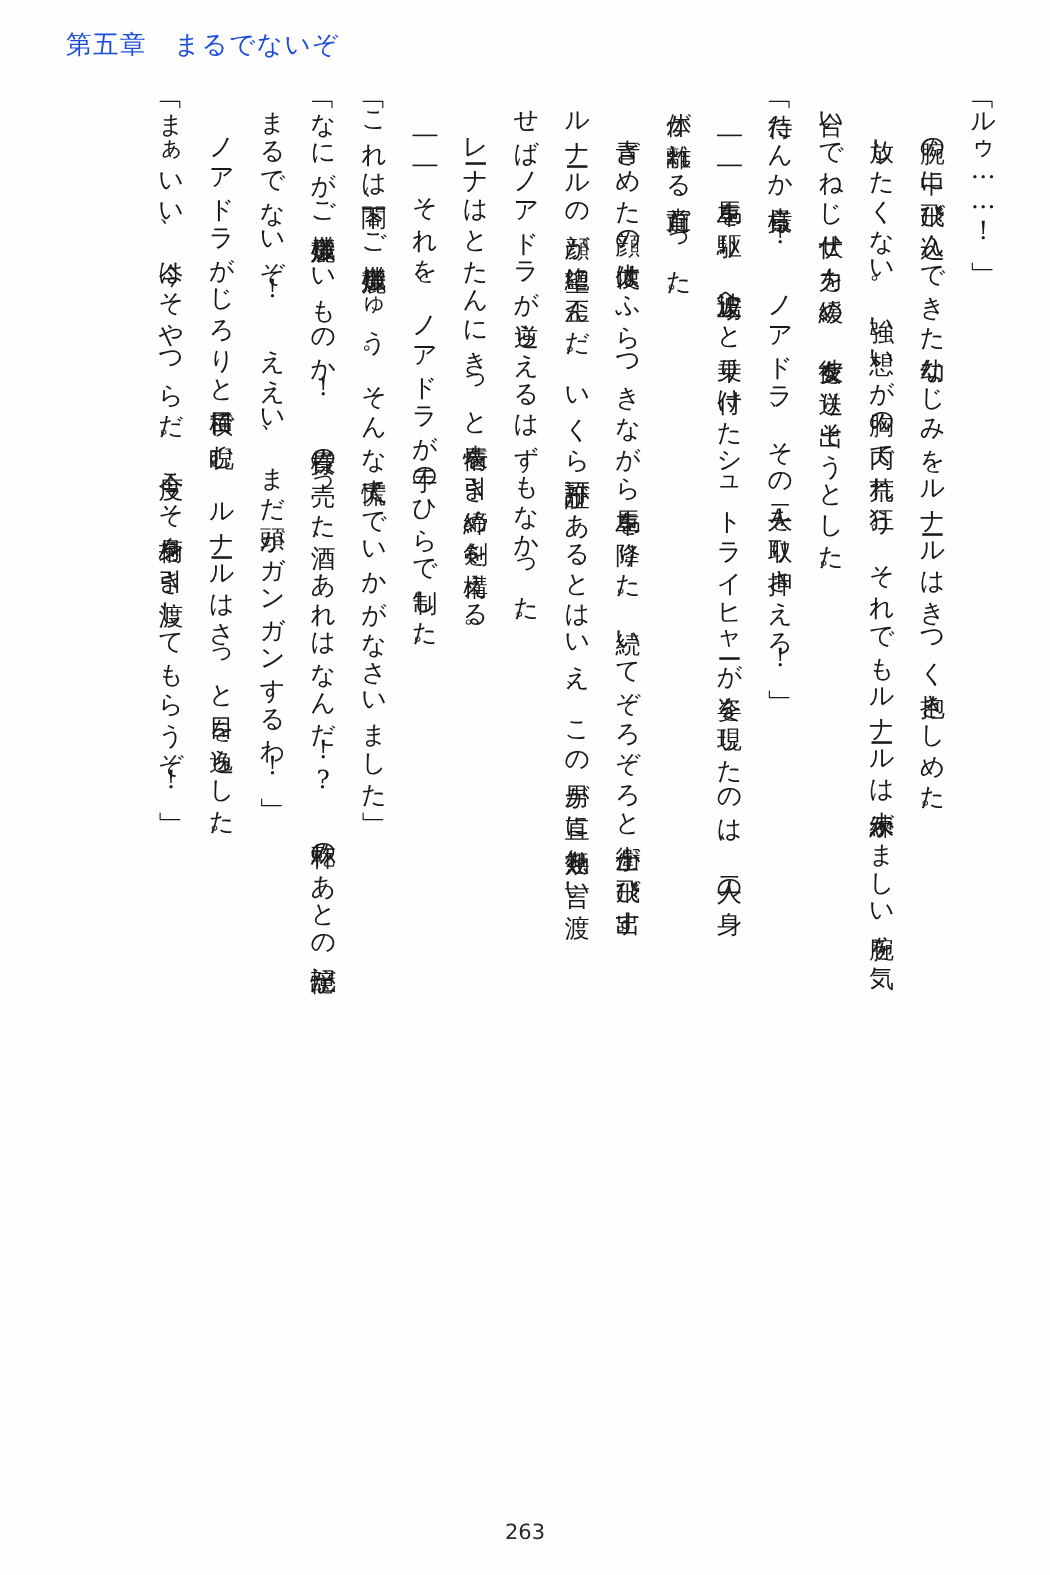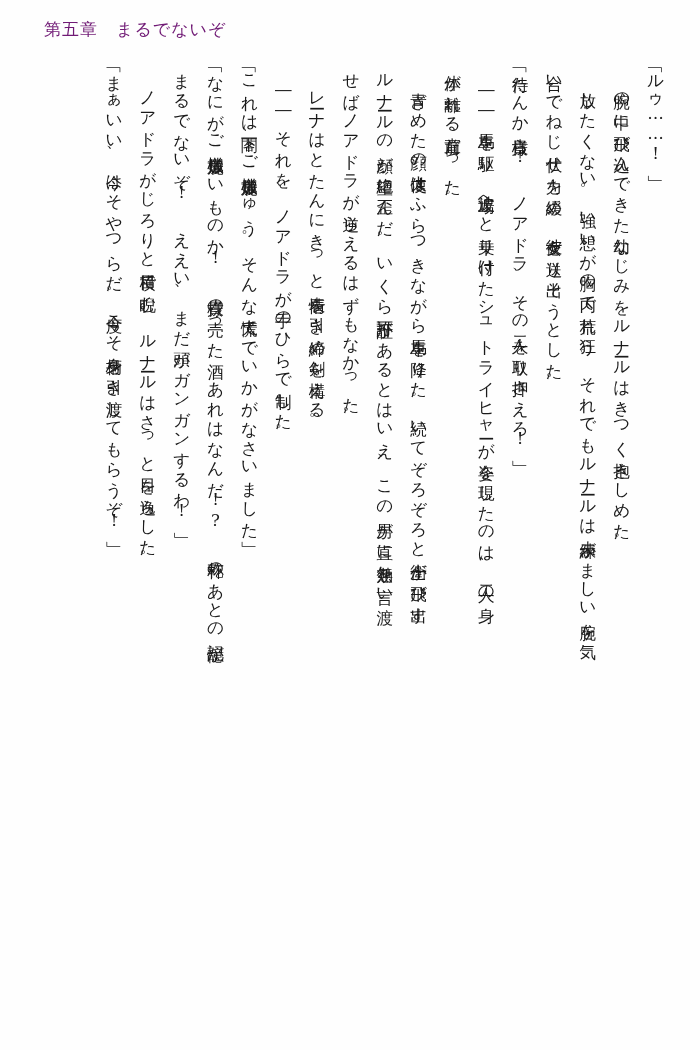--- a/index.html
+++ b/index.html
@@ -25,21 +25,21 @@
   
   .header {
     position: absolute;
     top: 18px;
     left: 44px;
     display: flex;
     align-items: baseline;
     gap: 18px;
     font-size: 17px;
     letter-spacing: 1px;
-    color: #701a75;
+    color: #1d4ed8;
   }
   .header .chapter-num { font-size: 17px; }
   .header .chapter-title { font-size: 17px; }
 
   
   .body-text {
     position: absolute;
     top: 62px;
     left: 30px;
     right: 28px;
@@ -94,14 +94,15 @@
       <p>せばノアドラが逆らえるはずもなかった。</p>
       <p>　レーナはとたんにきっと表情を引き締め剣を構える。</p>
       <p>　――それを、ノアドラが手のひらで制した。</p>
       <p>「これは閣下、ご機嫌麗しゅう。そんな大慌てでいかがなさいました」</p>
       <p>「なにがご機嫌麗しいものか!　貴様の売った酒、あれはなんだ!?　乾杯のあとの記憶が</p>
       <p>まるでないぞ!　ええい、まだ頭がガンガンするわ!」</p>
       <p>　ノアドラがじろりと横目で睨む。ルナールはさっと目を逸らした。</p>
       <p>「まぁいい、今はそやつらだ。今度こそ身柄を引き渡してもらうぞ!」</p>
     </div>
 
+  <div class="page-number">263</div>
 
 </div>
 
 </body></html>

